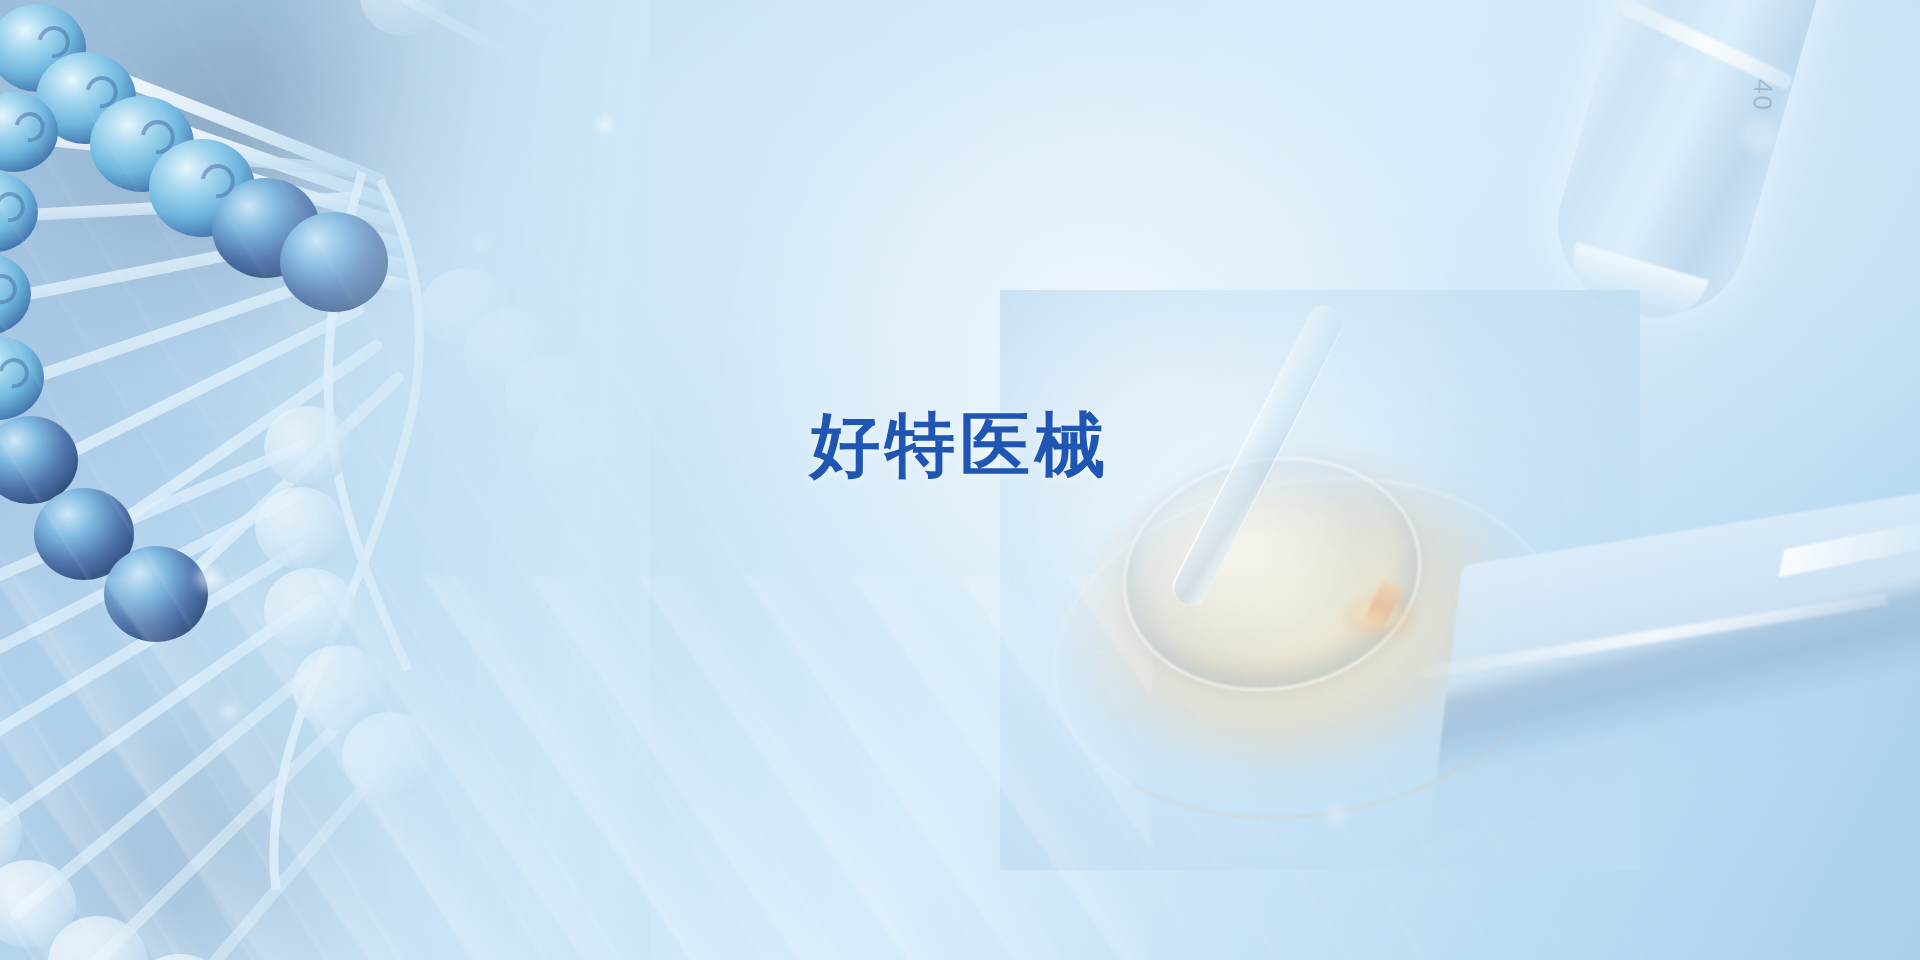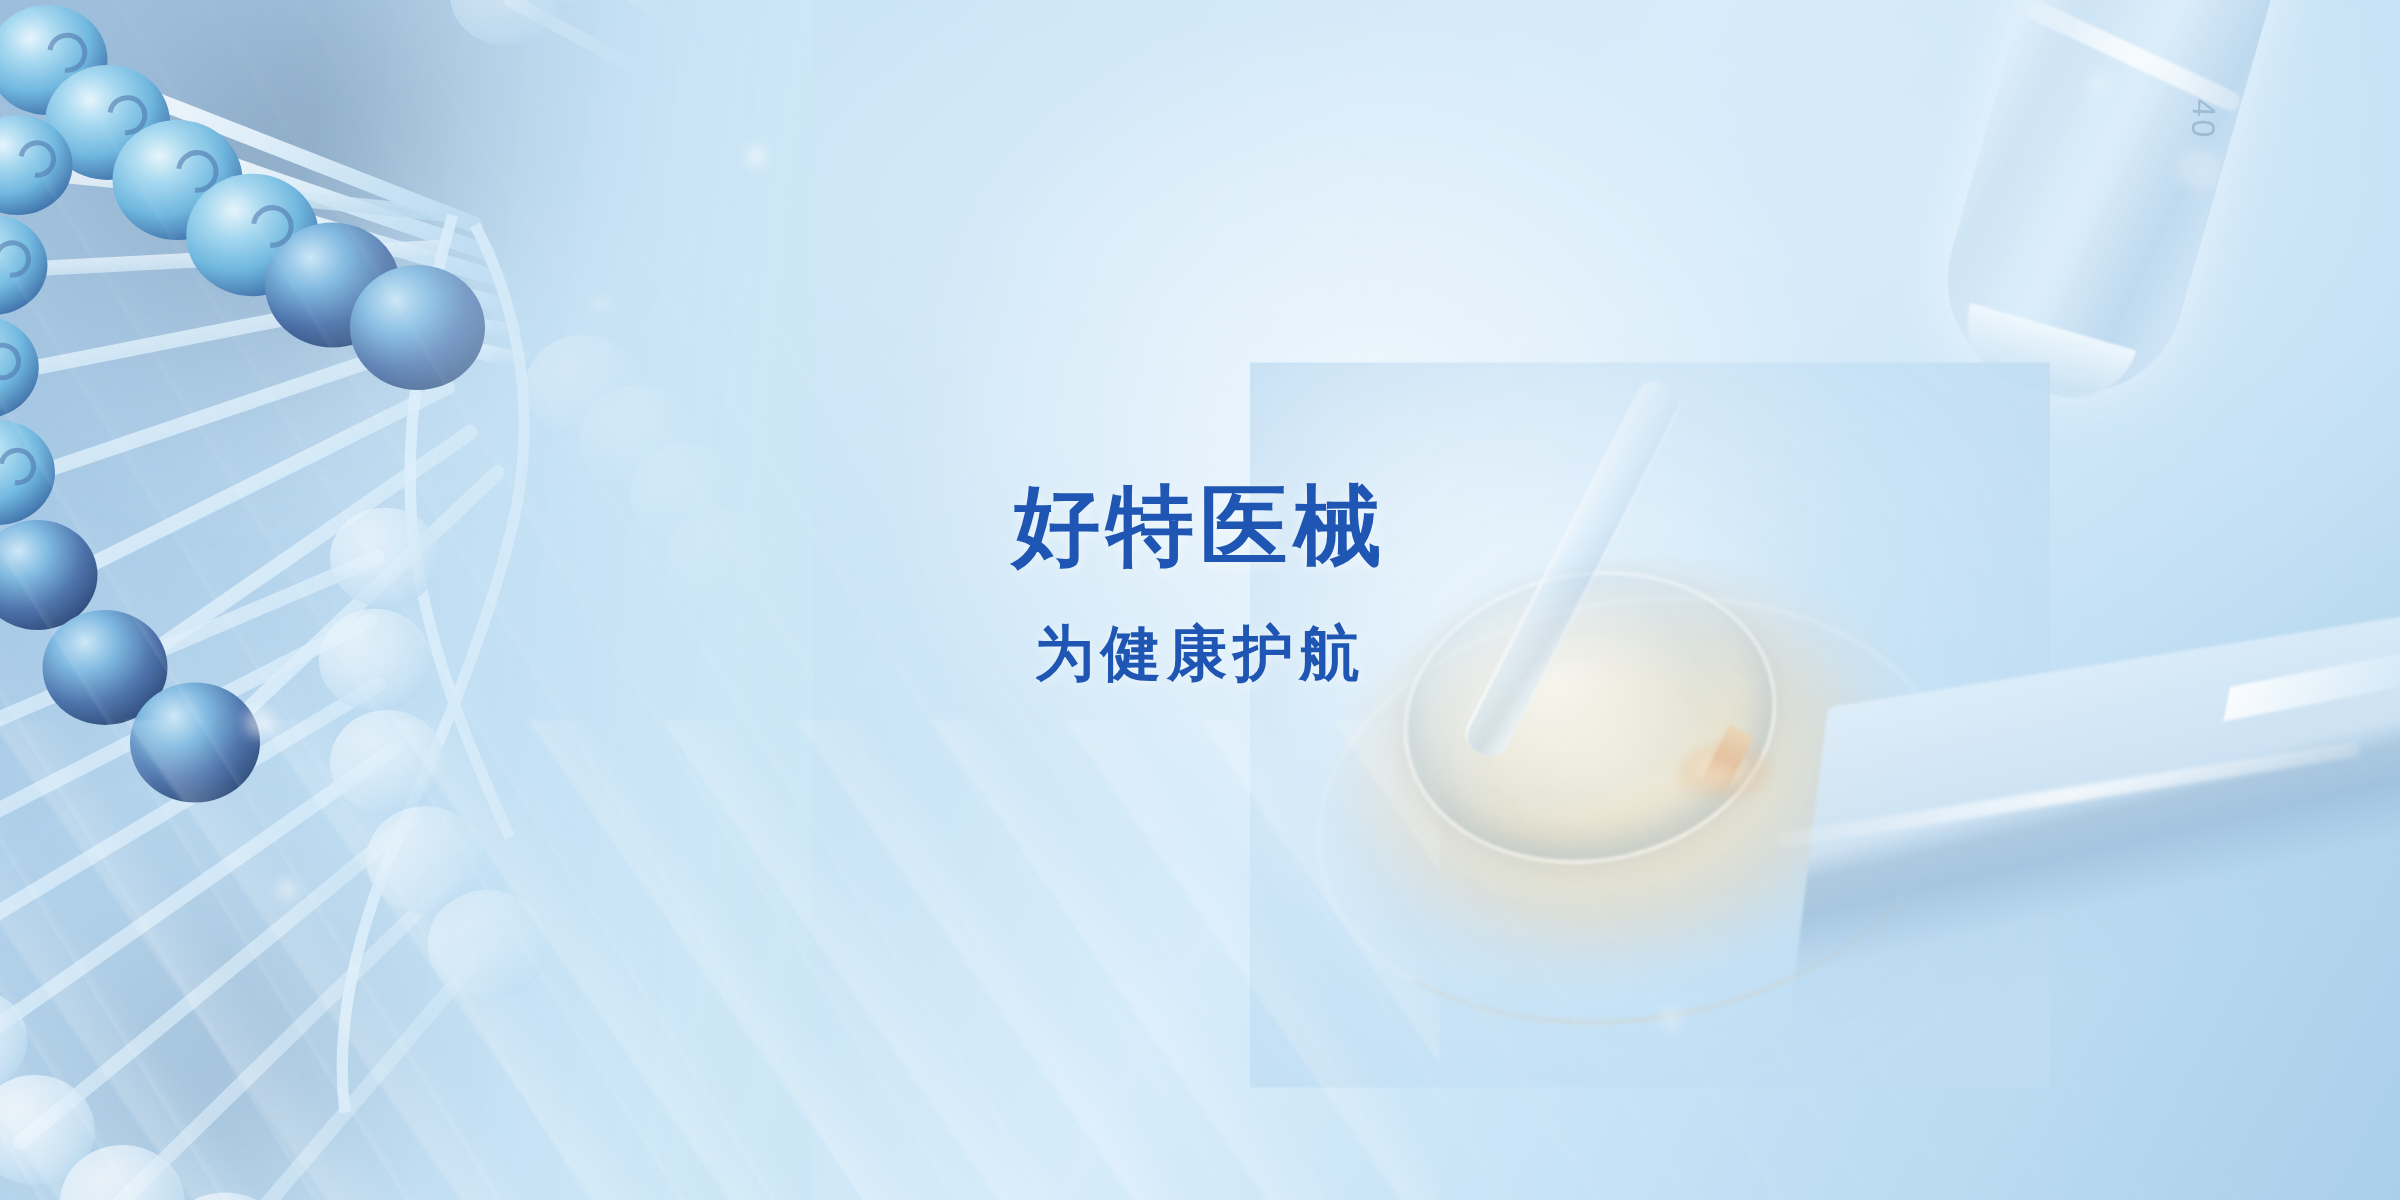--- a/index.html
+++ b/index.html
@@ -459,16 +459,15 @@
   <div class="bokeh b1"></div>
   <div class="bokeh b2"></div>
   <div class="bokeh b3"></div>
   <div class="bokeh b4"></div>
   <div class="bokeh b5"></div>
   <div class="bokeh b6"></div>
   <div class="bokeh b7"></div>
 
   <div class="hero-copy">
     <div class="hero-title">好特医械</div>
-    <div class="hero-tagline">为健康护航</div>
   </div>
 
 </div>
 
 </body></html>

